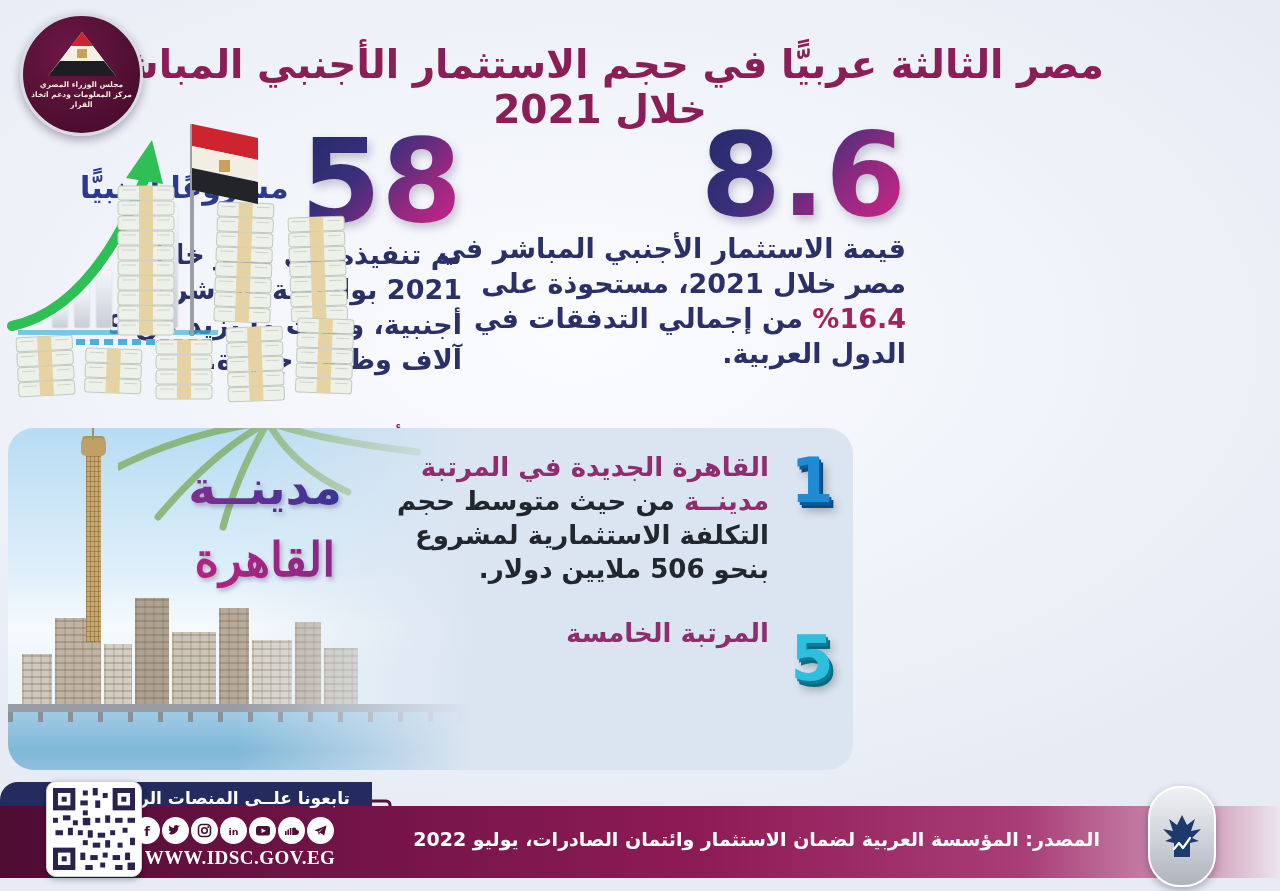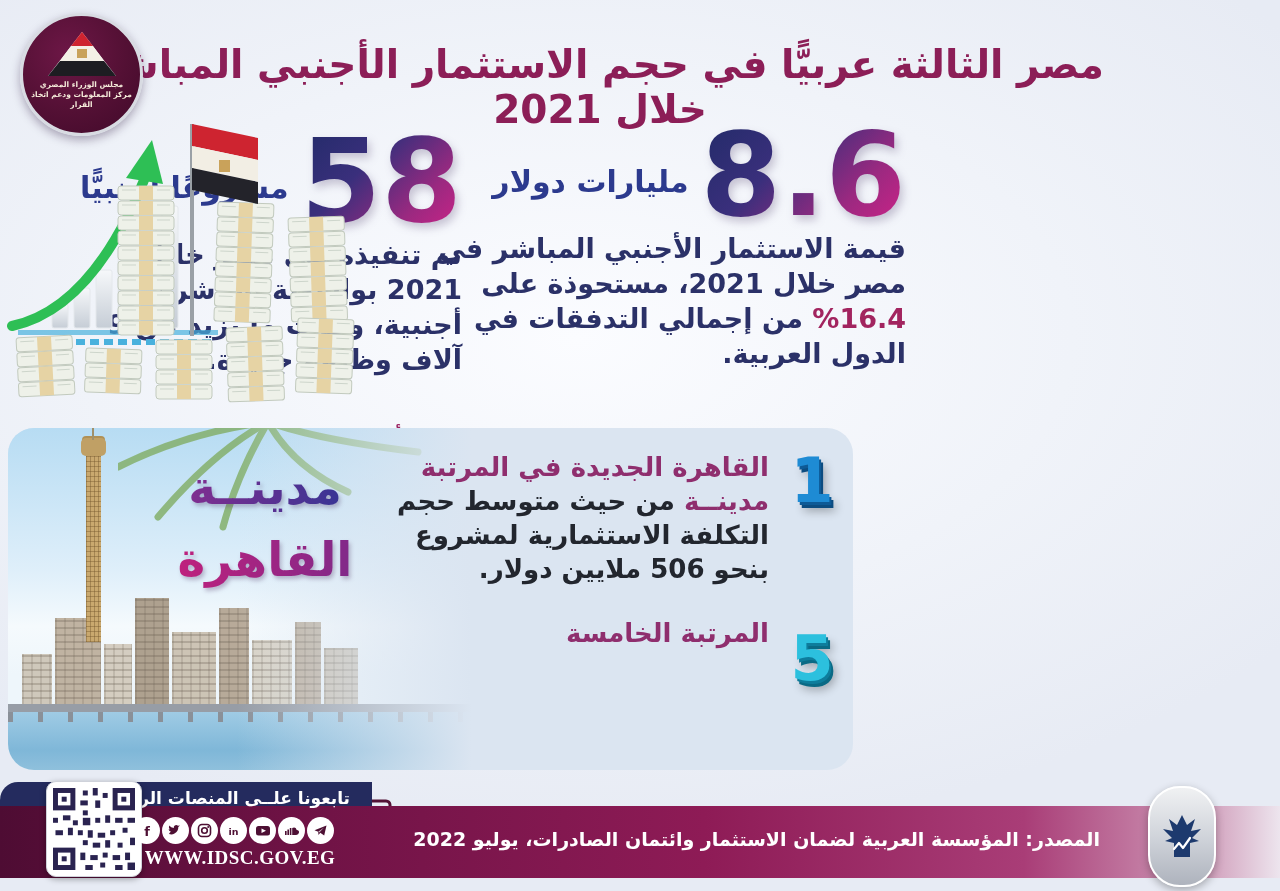--- a/index.html
+++ b/index.html
@@ -56,21 +56,21 @@
                      repeating-linear-gradient(90deg,rgba(110,82,40,.4) 0 1px,transparent 1px 4px);}
   .tower-top{position:absolute;left:73px;bottom:314px;width:25px;height:18px;border-radius:5px;background:#c0a065;
     box-shadow:0 -3px 0 -1px #b09055;}
   .tower-ant{position:absolute;left:84px;bottom:330px;width:2px;height:26px;background:#a0906a;}
   .palms{position:absolute;top:-6px;left:110px;}
   .photo-fade{position:absolute;top:0;bottom:0;right:0;width:270px;
     background:linear-gradient(to left,#dbe5f1 8%,rgba(219,229,241,0) 95%);}
   .city-title{position:absolute;top:24px;left:157px;width:200px;text-align:center;font-weight:bold;
     font-size:47px;line-height:72px;filter:drop-shadow(2px 3px 2px rgba(70,40,90,.3));}
   .city-l1{background:linear-gradient(to left,#2e3595,#8b2d8f);-webkit-background-clip:text;background-clip:text;color:transparent;}
-  .city-l2{background:linear-gradient(to left,#7c2a8a,#c3207c);-webkit-background-clip:text;background-clip:text;color:transparent;}
+  .city-l2{background:linear-gradient(to left,#7c2a8a,#c3207c);-webkit-background-clip:text;background-clip:text;color:transparent;font-family:Liberation Serif, serif;}
   .panel-items{position:absolute;top:22px;right:12px;width:452px;}
   .p-item{display:flex;flex-direction:row;gap:14px;align-items:flex-start;}
   .p-item + .p-item{margin-top:30px;}
   .rank{flex:0 0 58px;text-align:center;font-size:62px;line-height:62px;font-weight:bold;font-family:"DejaVu Sans",sans-serif;}
   .rank-1{color:#1e8bd4;text-shadow:2px 3px 0 #0e5a96,4px 6px 0 #0c4c80,6px 9px 10px rgba(0,0,0,.3);}
   .rank-5{color:#2cc0de;text-shadow:2px 3px 0 #0e7d9c,4px 6px 0 #0a6a85,6px 9px 10px rgba(0,0,0,.3);margin-top:12px;}
   .p-text{font-size:26px;line-height:34px;color:#22262e;font-weight:600;text-align:right;width:378px;}
   .p-head{color:#8f2e6e;font-weight:bold;}
   .p-head-block{display:block;}
   
@@ -113,21 +113,20 @@
     <div class="stat-head">
       <div class="big-num">58</div>
       <div class="stat-unit">مشروعًا أجنبيًّا</div>
     </div>
     <div class="stat-desc">تم تنفيذه في مصر خلال 2021 بواسطة 50 شركة أجنبية، وفرت ما يزيد عن 9 آلاف وظيفة جديدة.</div>
   </div>
 
   <div class="stat stat-54">
     <div class="stat-head">
       <div class="big-num">8.6</div>
-      <div class="stat-unit">مليارات دولار</div>
     </div>
     <div class="stat-desc">
       <span>قيمة الاستثمار الأجنبي المباشر في مصر خلال 2021، مستحوذة على </span><span class="hl">16.4%</span><span> من إجمالي التدفقات في الدول العربية.</span>
     </div>
   </div>
 
   <div class="money-art">
     <svg width="382" height="312" viewBox="0 0 382 312">
       <defs>
         <linearGradient id="barG" x1="0" y1="0" x2="0" y2="1">

